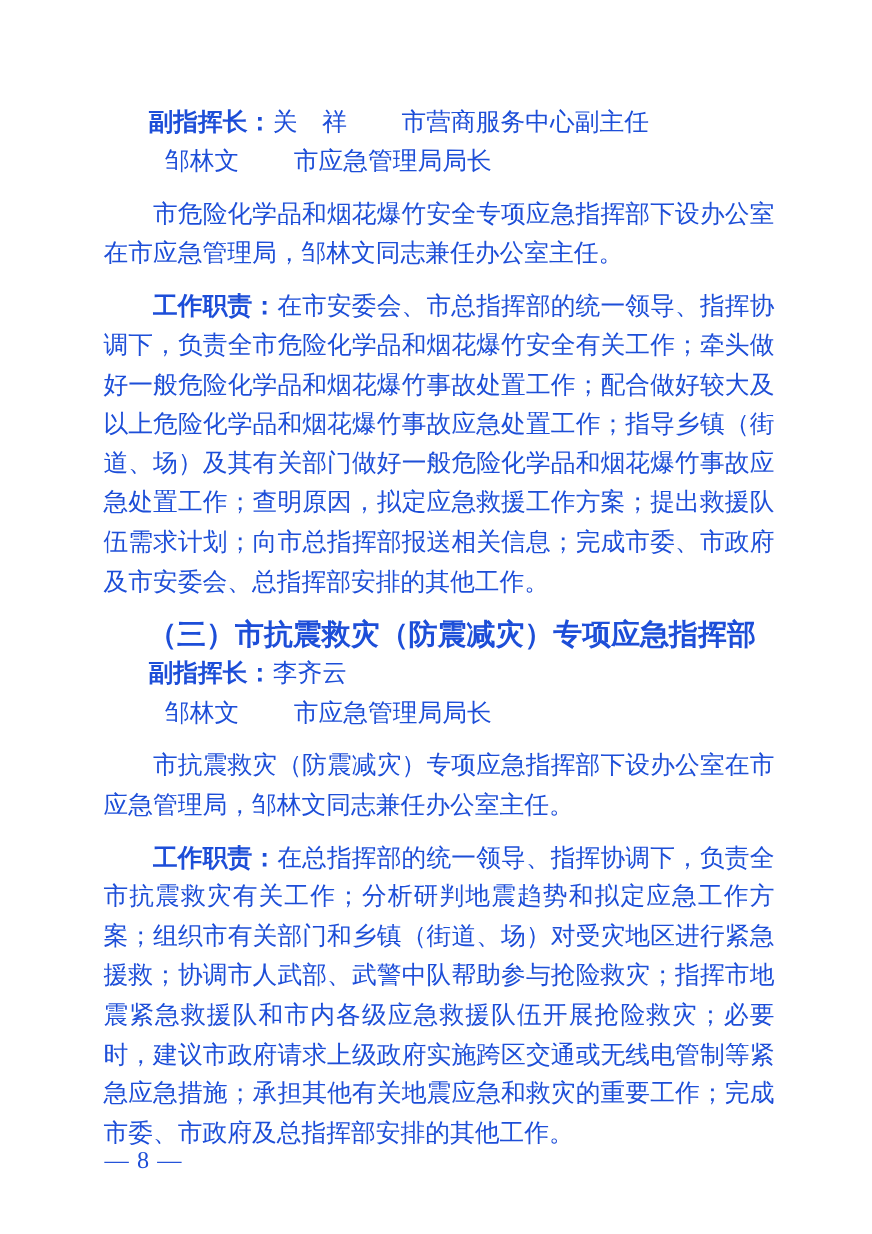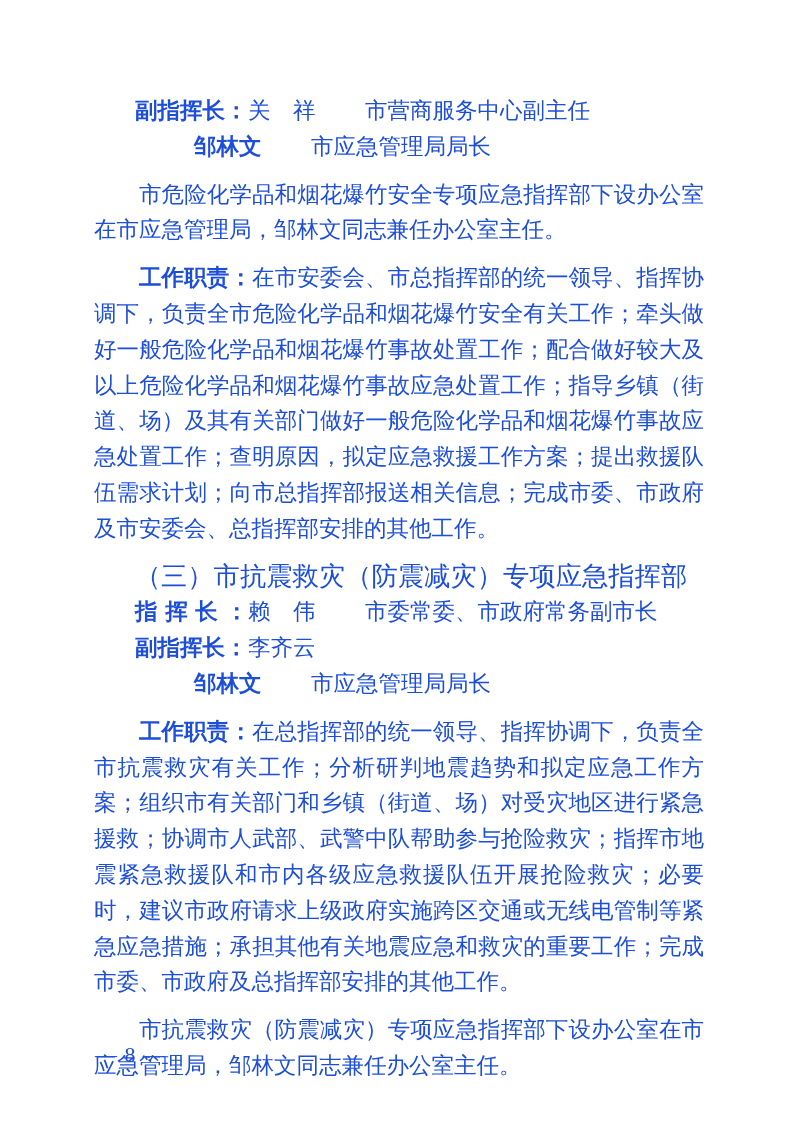--- a/index.html
+++ b/index.html
@@ -29,21 +29,21 @@
     text-indent: 2em;
     text-align: justify;
     text-justify: inter-character;
   }
   .para b {
     font-weight: bold;
   }
   .heading {
     margin: 0;
     text-indent: 2em;
-    font-weight: normal;
+    font-weight: bold;
   }
   .leader-row {
     display: flex;
     align-items: baseline;
   }
   .leader-label {
     flex: none;
     margin-left: 53px;
     width: 113px;
     font-weight: bold;
@@ -53,22 +53,21 @@
     white-space: normal;
     text-align: justify;
     text-align-last: justify;
   }
   .leader-name {
     flex: none;
     width: 117px;
     white-space: nowrap;
   }
   .leader-row.cont .leader-name {
-    margin-left: 112px;
-    font-weight: bold;
+    margin-left: 68px;
   }
   .leader-title {
     flex: none;
     white-space: nowrap;
     text-align: right;
   }
   .page-number {
     position: absolute;
     left: 95px;
     top: 1037px;
@@ -93,32 +92,27 @@
         <span class="leader-name">邹林文</span>
         <span class="leader-title">市应急管理局局长</span>
       </div>
       <p class="para">市危险化学品和烟花爆竹安全专项应急指挥部下设办公室在市应急管理局，邹林文同志兼任办公室主任。</p>
       <p class="para"><b>工作职责：</b><span>在市安委会、市总指挥部的统一领导、指挥协调下，负责全市危险化学品和烟花爆竹安全有关工作；牵头做好一般危险化学品和烟花爆竹事故处置工作；配合做好较大及以上危险化学品和烟花爆竹事故应急处置工作；指导乡镇（街道、场）及其有关部门做好一般危险化学品和烟花爆竹事故应急处置工作；查明原因，拟定应急救援工作方案；提出救援队伍需求计划；向市总指挥部报送相关信息；完成市委、市政府及市安委会、总指挥部安排的其他工作。</span></p>
     </div>
 
     <div>
       <h3 class="heading">（三）市抗震救灾（防震减灾）专项应急指挥部</h3>
       <div class="leader-row">
-        <span class="leader-label spread">指挥长：</span>
-        <span class="leader-name">赖　伟</span>
-        <span class="leader-title">市委常委、市政府常务副市长</span>
-      </div>
-      <div class="leader-row">
         <span class="leader-label">副指挥长：</span>
         <span class="leader-name">李齐云</span>
       </div>
       <div class="leader-row cont">
         <span class="leader-name">邹林文</span>
         <span class="leader-title">市应急管理局局长</span>
       </div>
+      <p class="para">市抗震救灾（防震减灾）专项应急指挥部下设办公室在市应急管理局，邹林文同志兼任办公室主任。</p>
       <p class="para"><b>工作职责：</b><span>在总指挥部的统一领导、指挥协调下，负责全市抗震救灾有关工作；分析研判地震趋势和拟定应急工作方案；组织市有关部门和乡镇（街道、场）对受灾地区进行紧急援救；协调市人武部、武警中队帮助参与抢险救灾；指挥市地震紧急救援队和市内各级应急救援队伍开展抢险救灾；必要时，建议市政府请求上级政府实施跨区交通或无线电管制等紧急应急措施；承担其他有关地震应急和救灾的重要工作；完成市委、市政府及总指挥部安排的其他工作。</span></p>
-      <p class="para">市抗震救灾（防震减灾）专项应急指挥部下设办公室在市应急管理局，邹林文同志兼任办公室主任。</p>
     </div>
 
   </div>
 
   <div class="page-number">— 8 —</div>
 </div>
 
 </body></html>

